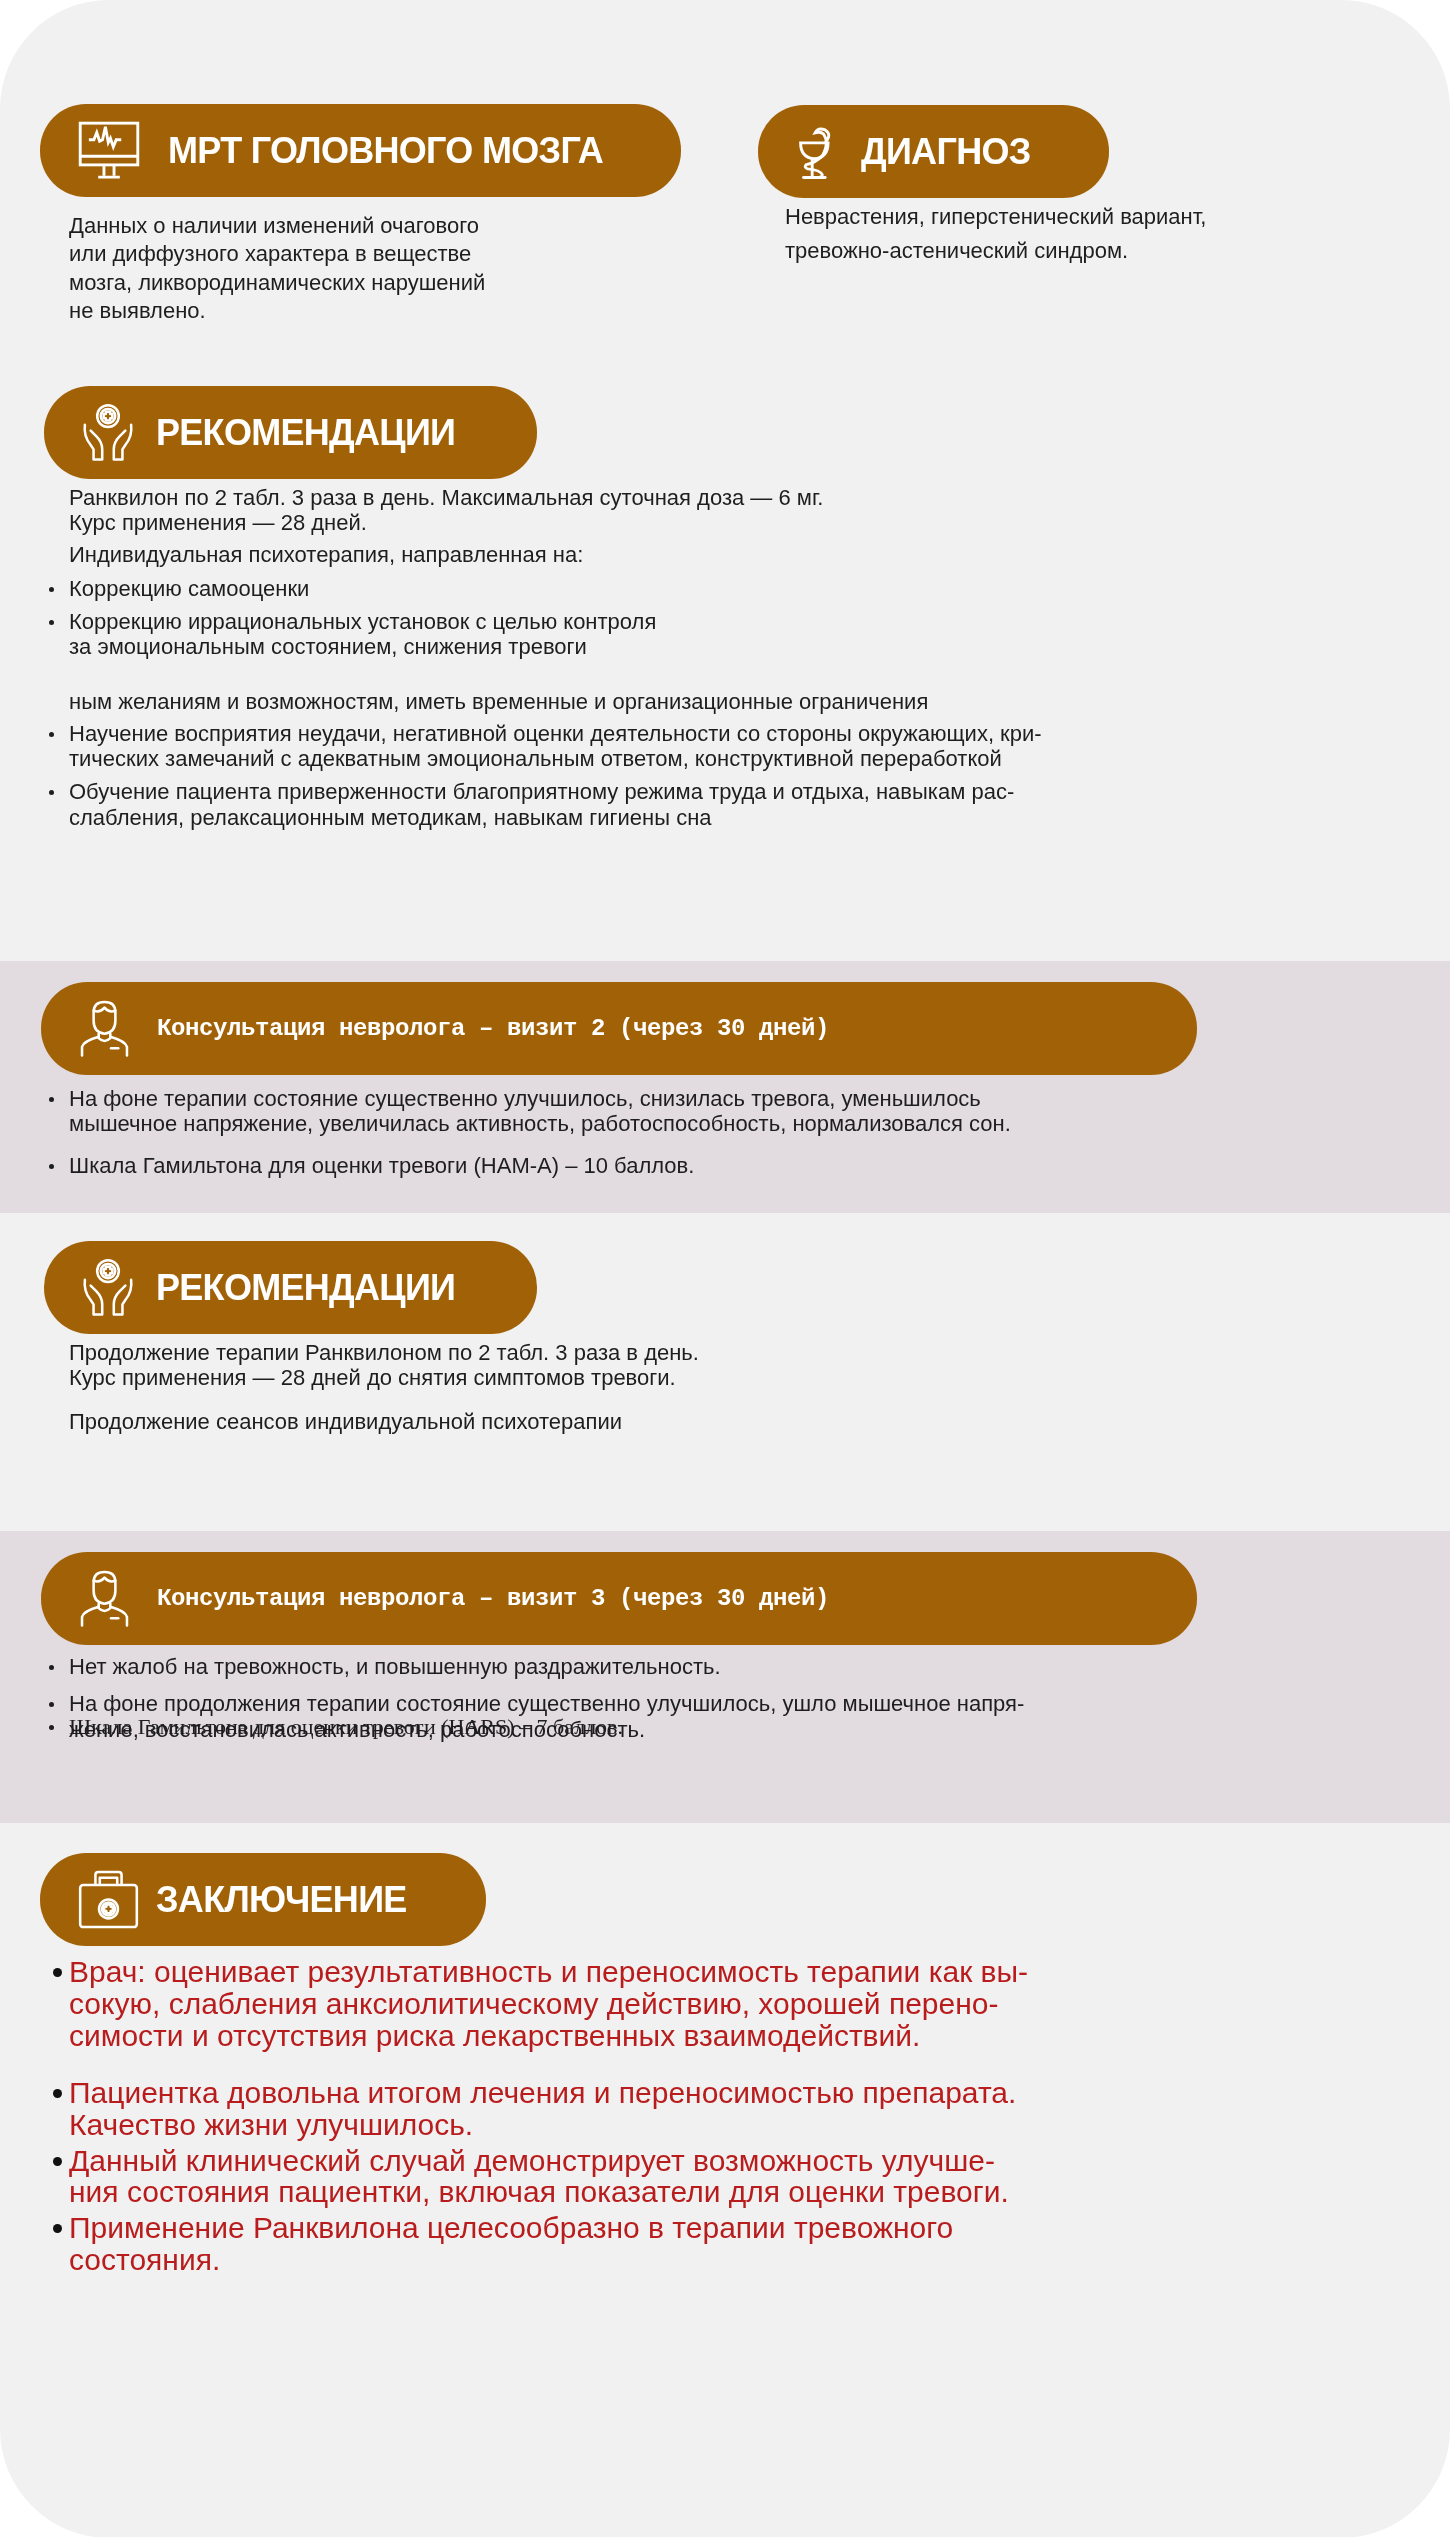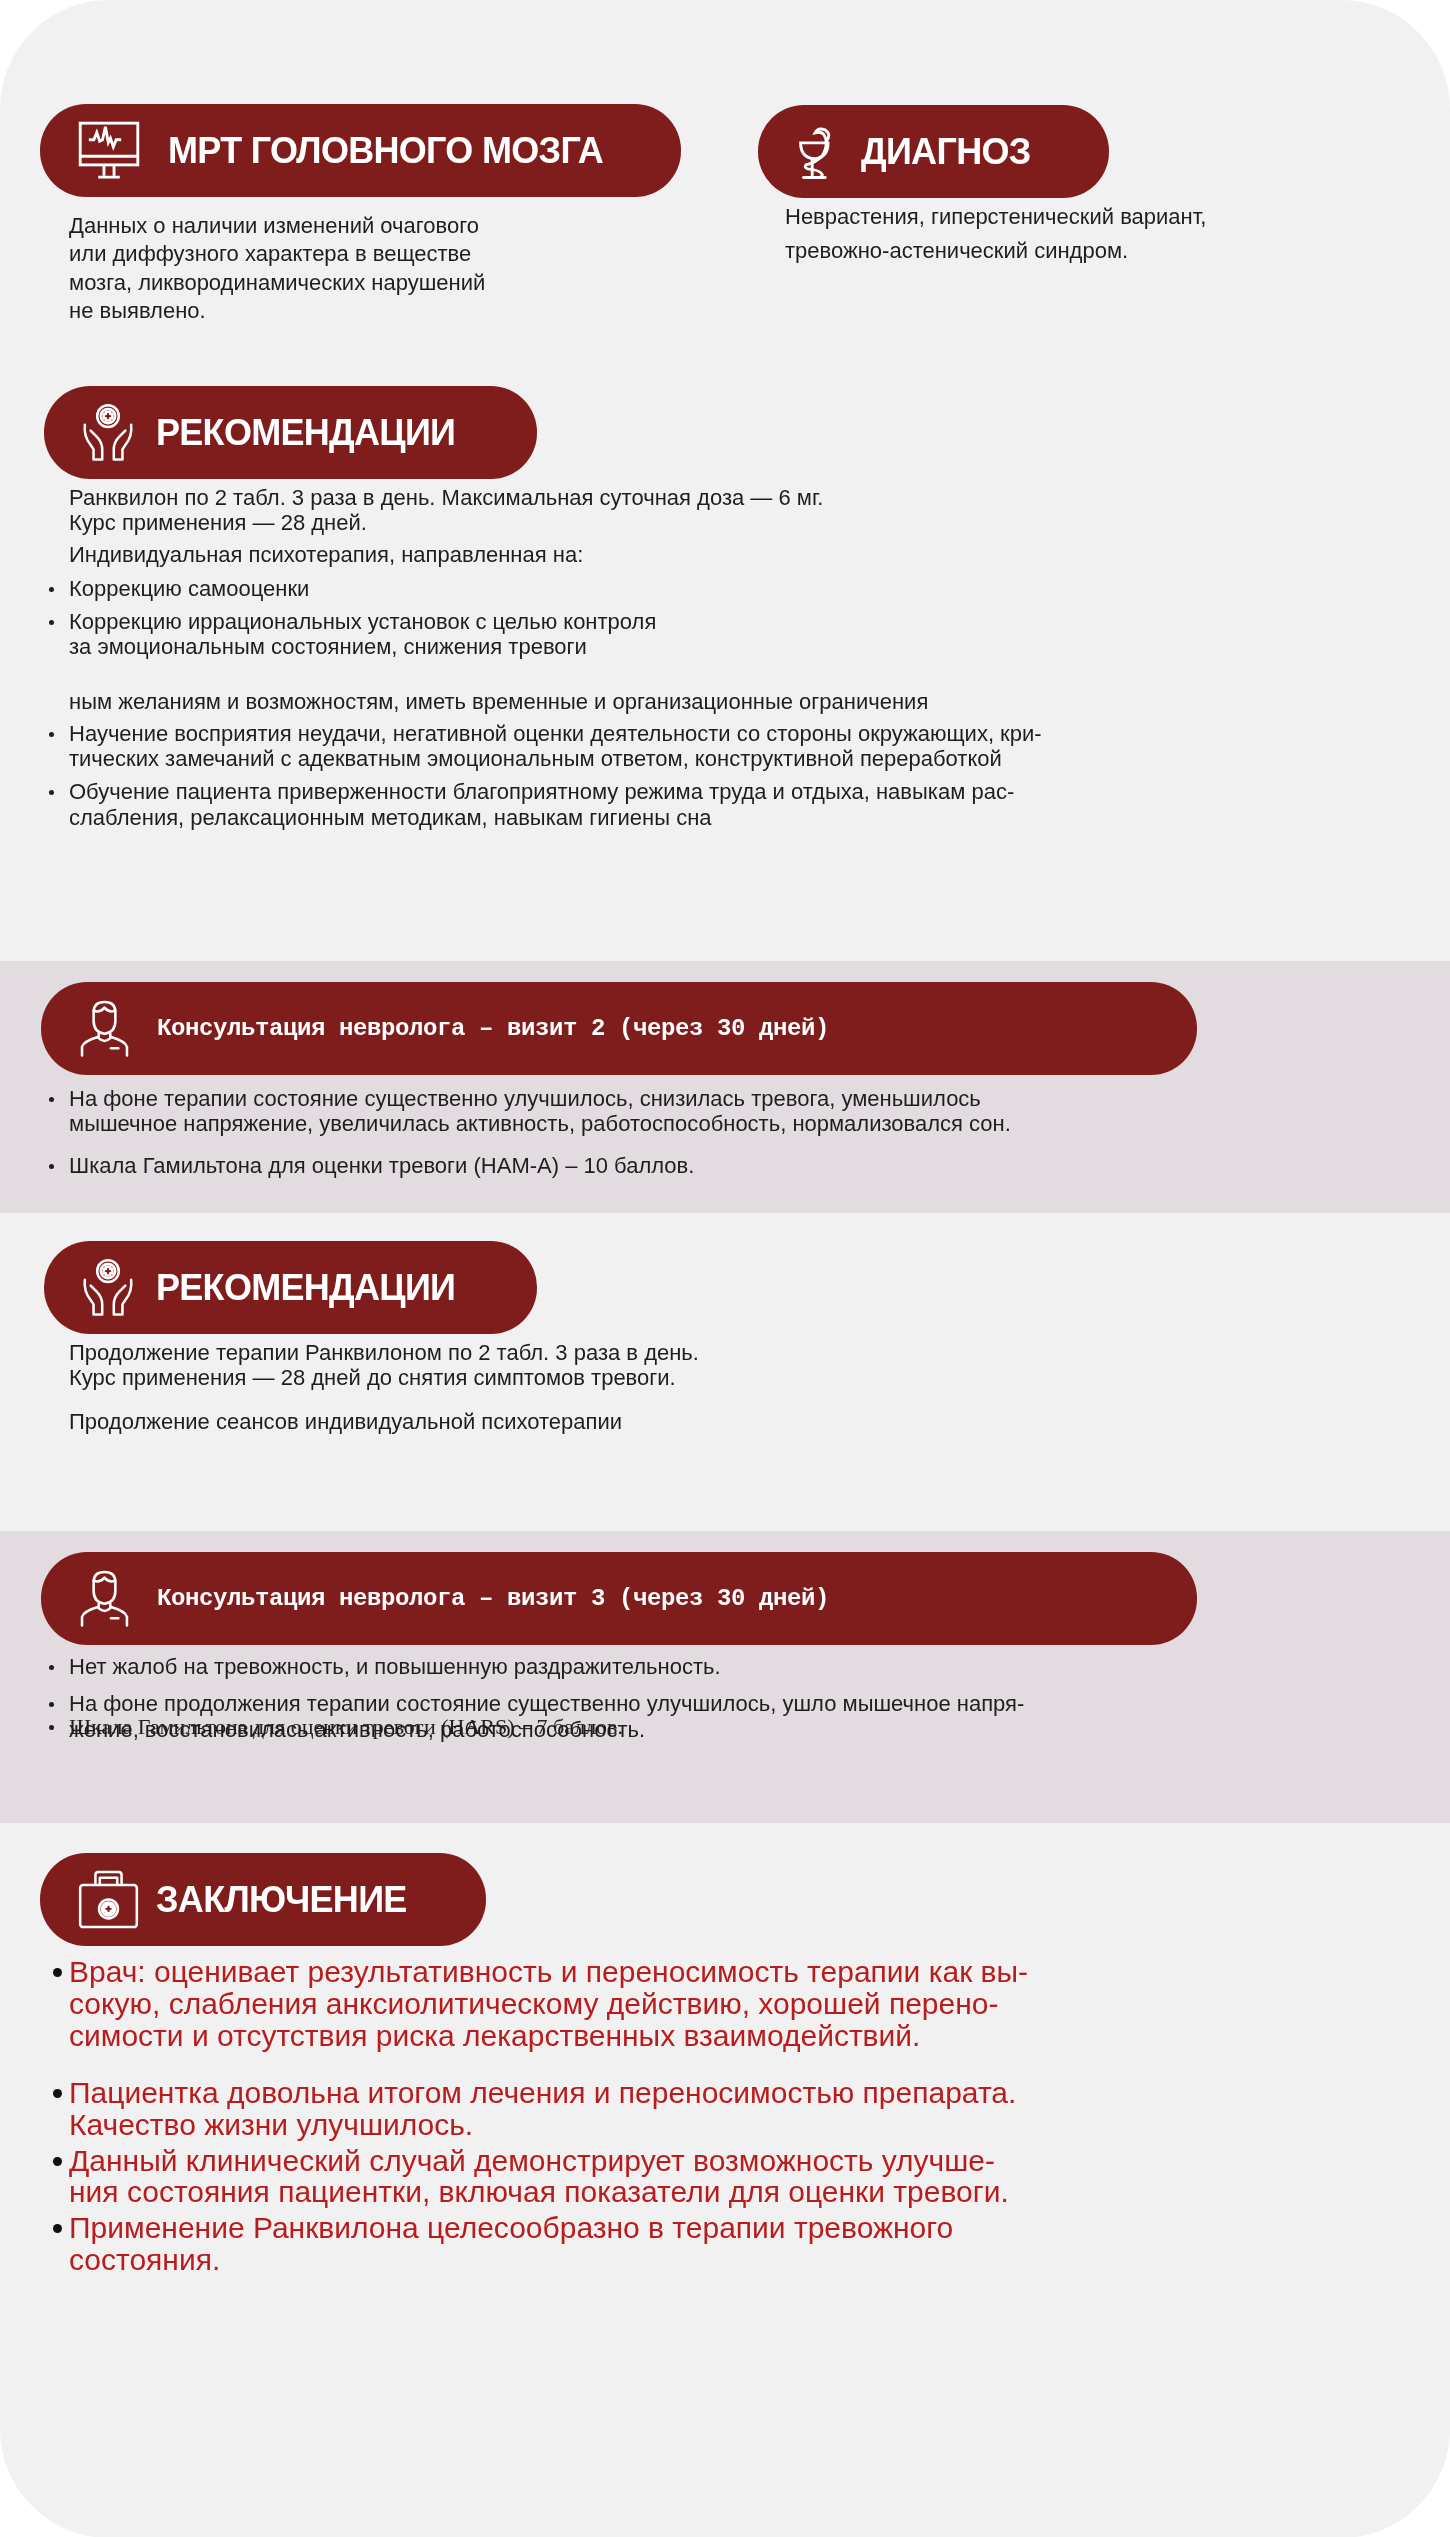--- a/index.html
+++ b/index.html
@@ -8,21 +8,21 @@
 
   .card {
     position: absolute; left: 0; top: 0; width: 1450px; height: 2538px;
     background: #f1f1f1; border-radius: 109px; overflow: hidden;
   }
 
   .band { position: absolute; left: 0; width: 1450px; background: #e2dbe0; }
 
   .pill {
     position: absolute; height: 93px; border-radius: 46px;
-    background: #7f1d1d; color: #ffffff; display: flex; align-items: center;
+    background: #a16207; color: #ffffff; display: flex; align-items: center;
   }
   .pill .ico { position: absolute; display: block; }
   .pill .ttl {
     position: absolute; font-weight: bold; white-space: nowrap;
     font-family: "Liberation Sans", "DejaVu Sans", sans-serif;
   }
   .pill .ttl.caps { font-size: 36px; letter-spacing: -0.7px; }
   .pill .ttl.mixed { font-size: 24px; letter-spacing: -0.4px; font-family: Liberation Mono, monospace; }
   .p { position: absolute; left: 69px; font-size: 22px; line-height: 26px; color: #1e1e1e; white-space: nowrap; }
   .li { position: absolute; left: 69px; font-size: 22px; line-height: 26px; color: #1e1e1e; white-space: nowrap; }

